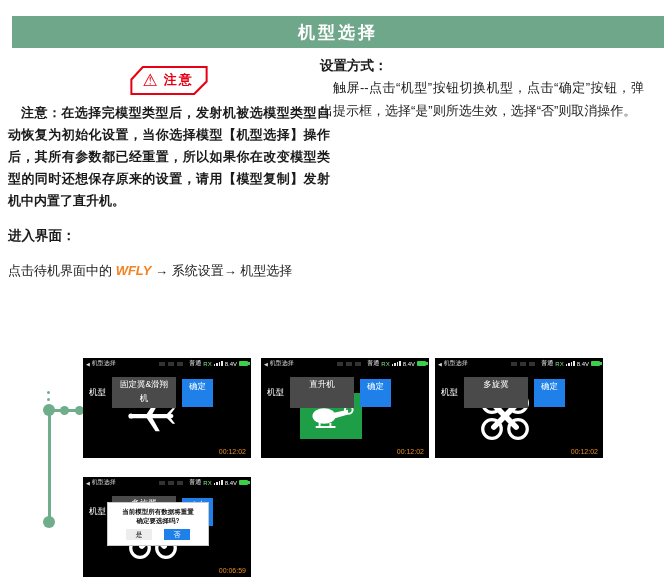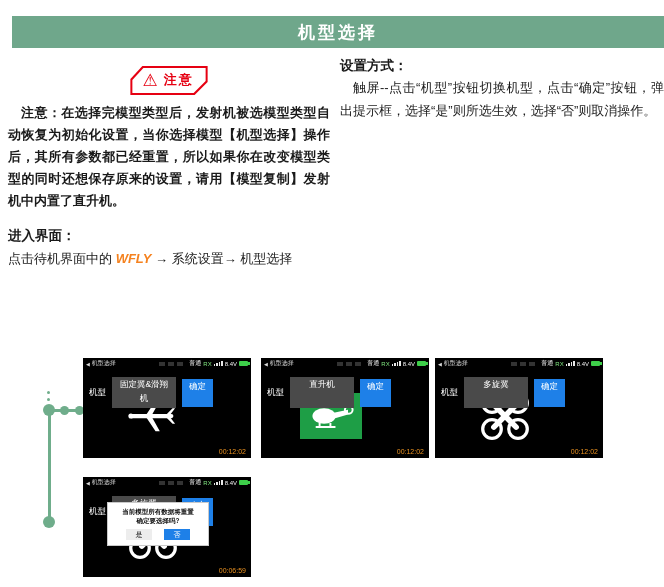--- a/index.html
+++ b/index.html
@@ -9,34 +9,34 @@
     font-family: "Liberation Sans", sans-serif; color: #1a1a1a; overflow: hidden;
   }
   
   .hdr {
     position: absolute; left: 12px; top: 16px; width: 652px; height: 32px;
     background: #6FA78B; color: #fff; font-size: 17px; font-weight: bold;
     display: flex; align-items: center; justify-content: center; letter-spacing: 3px;
   }
   
   .col-left  { position: absolute; left: 8px;  top: 57px; width: 322px; }
-  .col-right { position: absolute; left: 340px; top: 57px; width: 324px; }
+  .col-right { position: absolute; left: 320px; top: 57px; width: 324px; }
   .p { font-size: 13px; line-height: 21.5px; text-align: justify; }
   .intro { text-indent: 2em; }
   .warn-p { font-weight: bold; text-indent: 1em; line-height: 22px; }
   .badge-row { display: flex; justify-content: center; margin: 9px 0 7px; }
   .badge { background: #E60012; padding: 2px;
     clip-path: polygon(12px 0, 100% 0, 100% calc(100% - 13px), calc(100% - 13px) 100%, 0 100%, 0 13px); }
   .badge-in { background: #fff; padding: 3px 12px 4px 10px;
     clip-path: polygon(11px 0, 100% 0, 100% calc(100% - 12px), calc(100% - 12px) 100%, 0 100%, 0 12px);
     display: flex; align-items: center; gap: 6px; color: #E60012; }
   .badge-tri { font-size: 17px; line-height: 1; }
   .badge-txt { font-size: 13px; font-weight: bold; letter-spacing: 2px; }
   .entry-h { font-size: 13.5px; font-weight: bold; margin-top: 15px; }
-  .entry-line { font-size: 13px; margin-top: 5px; }
+  .entry-line { font-size: 13px; margin-top: 17px; }
   .logo { color: #F5821F; font-weight: bold; font-style: italic; }
   .setup-h { font-size: 13.5px; font-weight: bold; margin-bottom: 2px; }
   .rp { text-indent: 1em; line-height: 22.5px; }
   
   .dot { position: absolute; background: #6FAD8B; border-radius: 50%; }
   .dline { position: absolute; background: #6FAD8B; }
   
   .screen { position: absolute; width: 168px; height: 100px; background: #000; color: #fff; }
   .sbar { height: 10px; display: flex; align-items: center; padding: 1px 3px 0 3px; gap: 2px;
           font-size: 6px; color: #cfcfcf; white-space: nowrap; }

